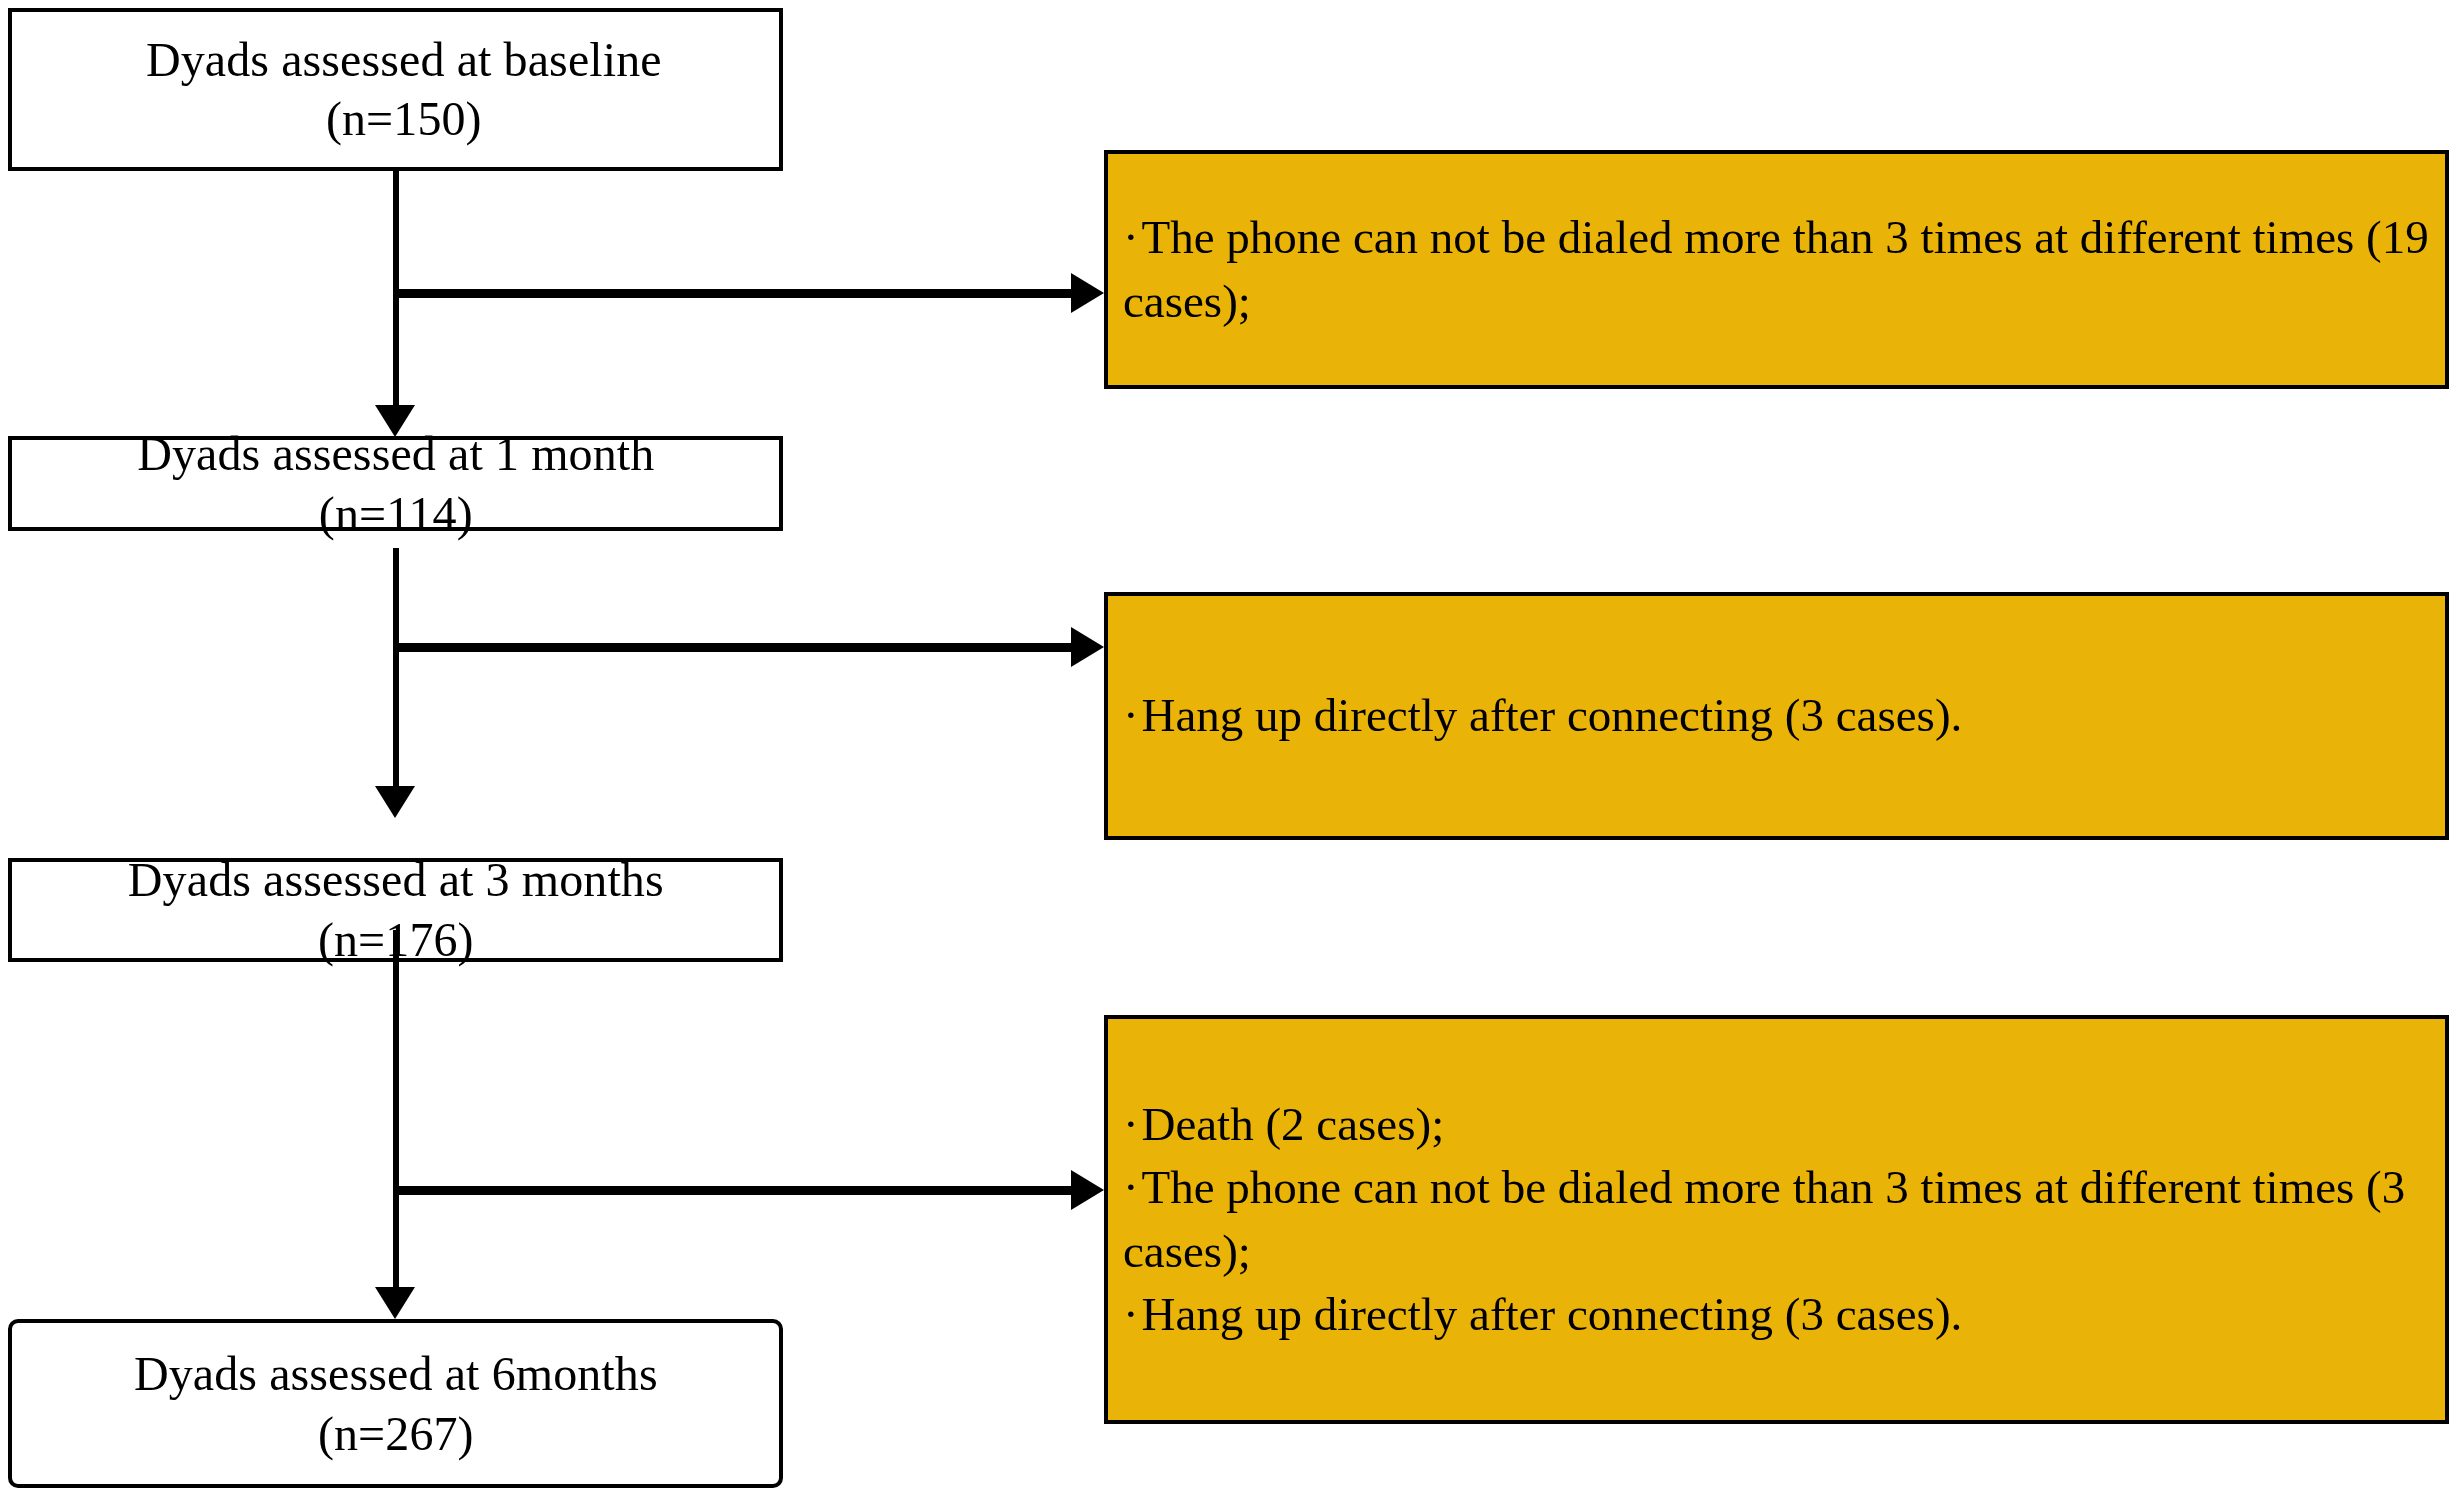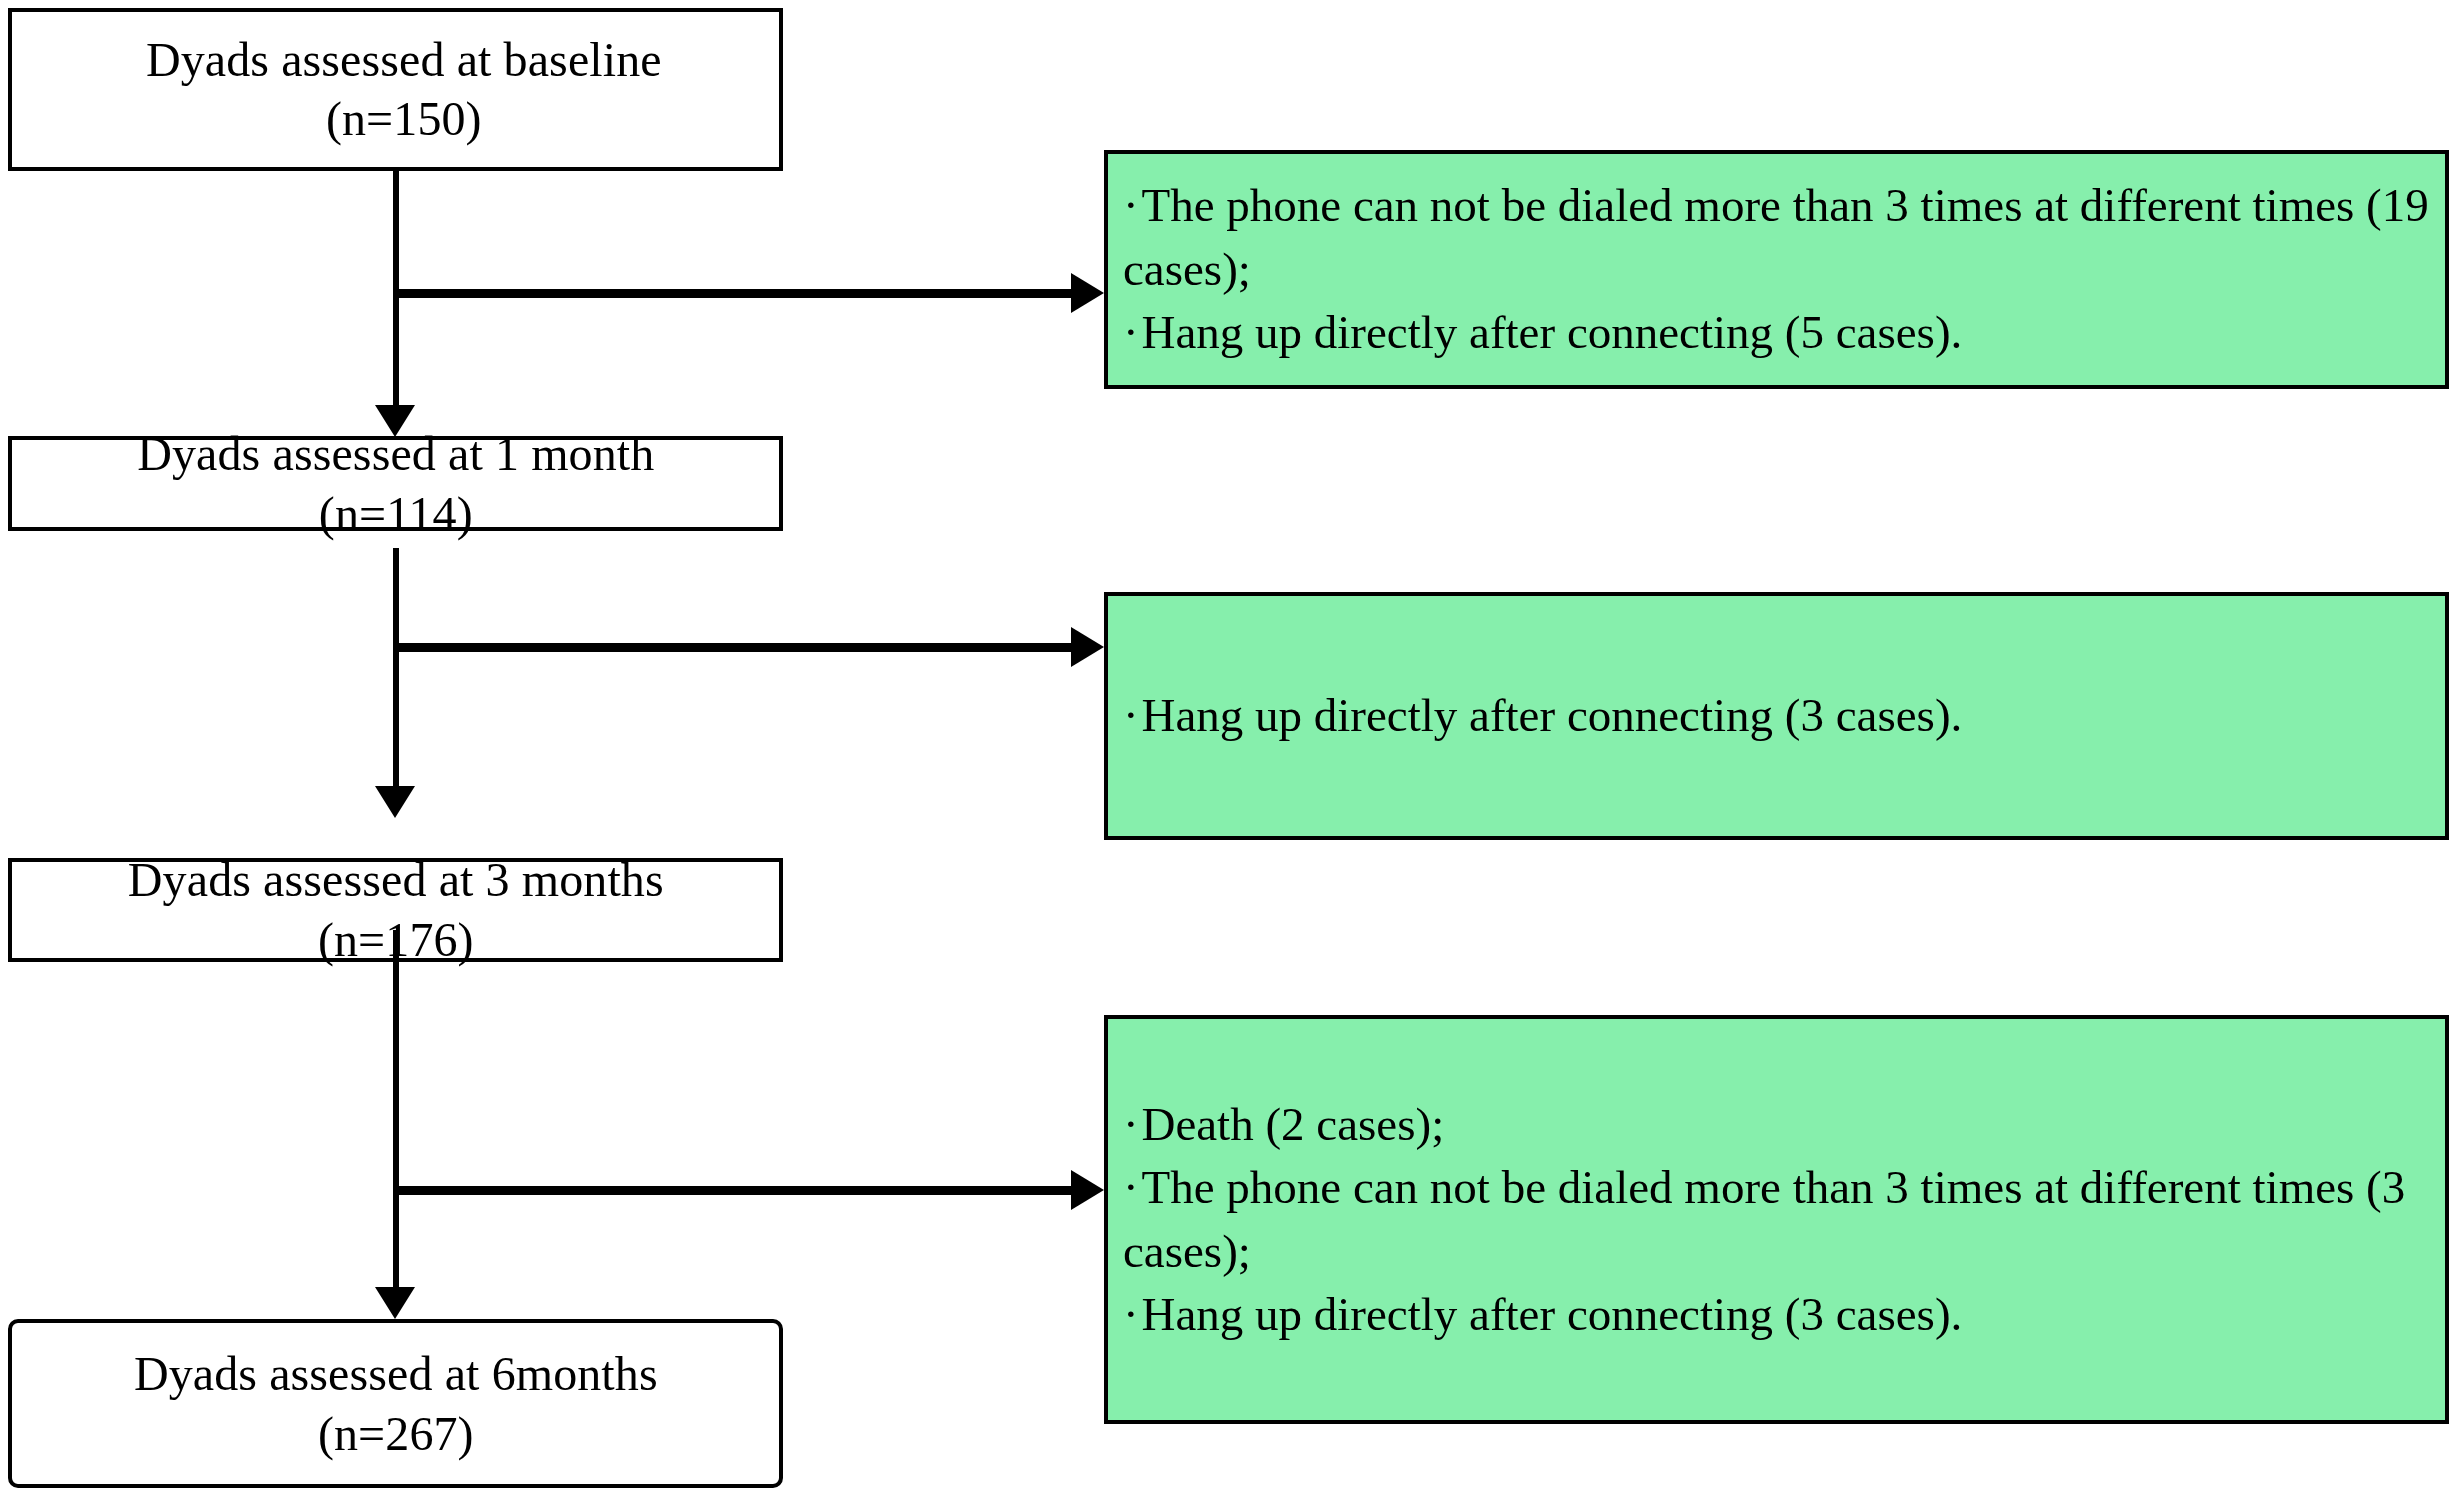--- a/index.html
+++ b/index.html
@@ -32,21 +32,21 @@
     display: block;
     font-size: 48px;
     line-height: 1.24;
     white-space: nowrap;
     letter-spacing: 0.1px;
   }
   .reason-box {
     position: absolute;
     box-sizing: border-box;
     border: 4.1px solid #000000;
-    background: #86efac;
+    background: #eab308;
     display: flex;
     flex-direction: column;
     justify-content: center;
     padding: 6.9px 9.6px 6.9px 15px;
   }
   .reason-para {
     font-size: 47px;
     line-height: 1.35;
     text-align: left;
     text-indent: 0;
@@ -121,23 +121,20 @@
 
   <div class="v-line" style="left:393px; top:930px; height:357px;"></div>
   <div class="arrow-down" style="left:375px; top:1287px;"></div>
   <div class="h-line" style="left:396px; top:1186px; width:692px;"></div>
   <div class="arrow-right" style="left:1071px; top:1170px;"></div>
 
   <div class="reason-box" style="left:1104px; top:150px; width:1345px; height:239px;">
     <p class="reason-para">
       <span class="bullet">·</span><span>The phone can not be dialed more than 3 times at different times (19 cases);</span>
     </p>
-    <p class="reason-para">
-      <span class="bullet">·</span><span>Hang up directly after connecting (5 cases).</span>
-    </p>
   </div>
 
   <div class="reason-box" style="left:1104px; top:592px; width:1345px; height:248px;">
     <p class="reason-para">
       <span class="bullet">·</span><span>Hang up directly after connecting (3 cases).</span>
     </p>
   </div>
 
   <div class="reason-box" style="left:1104px; top:1015px; width:1345px; height:409px;">
     <p class="reason-para">

